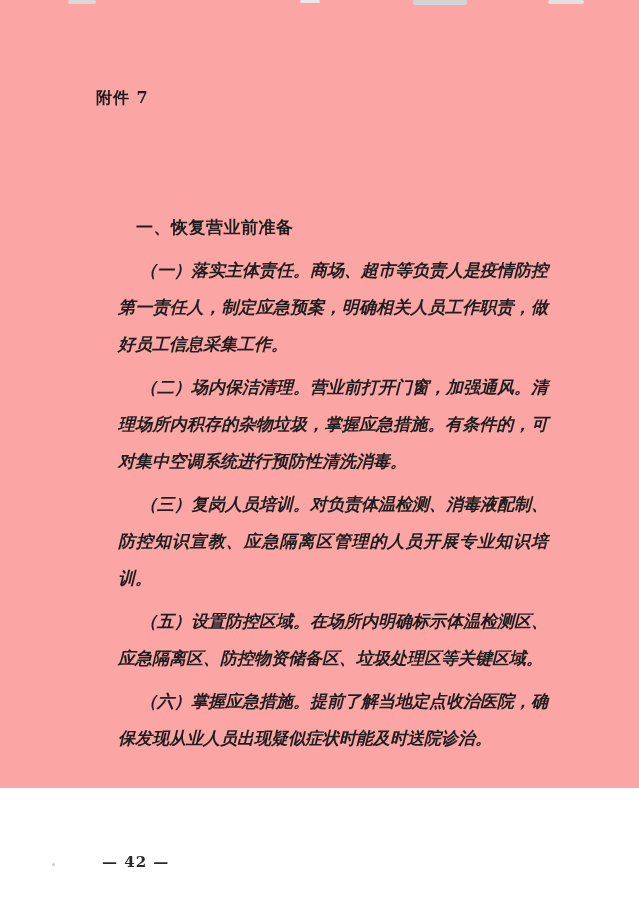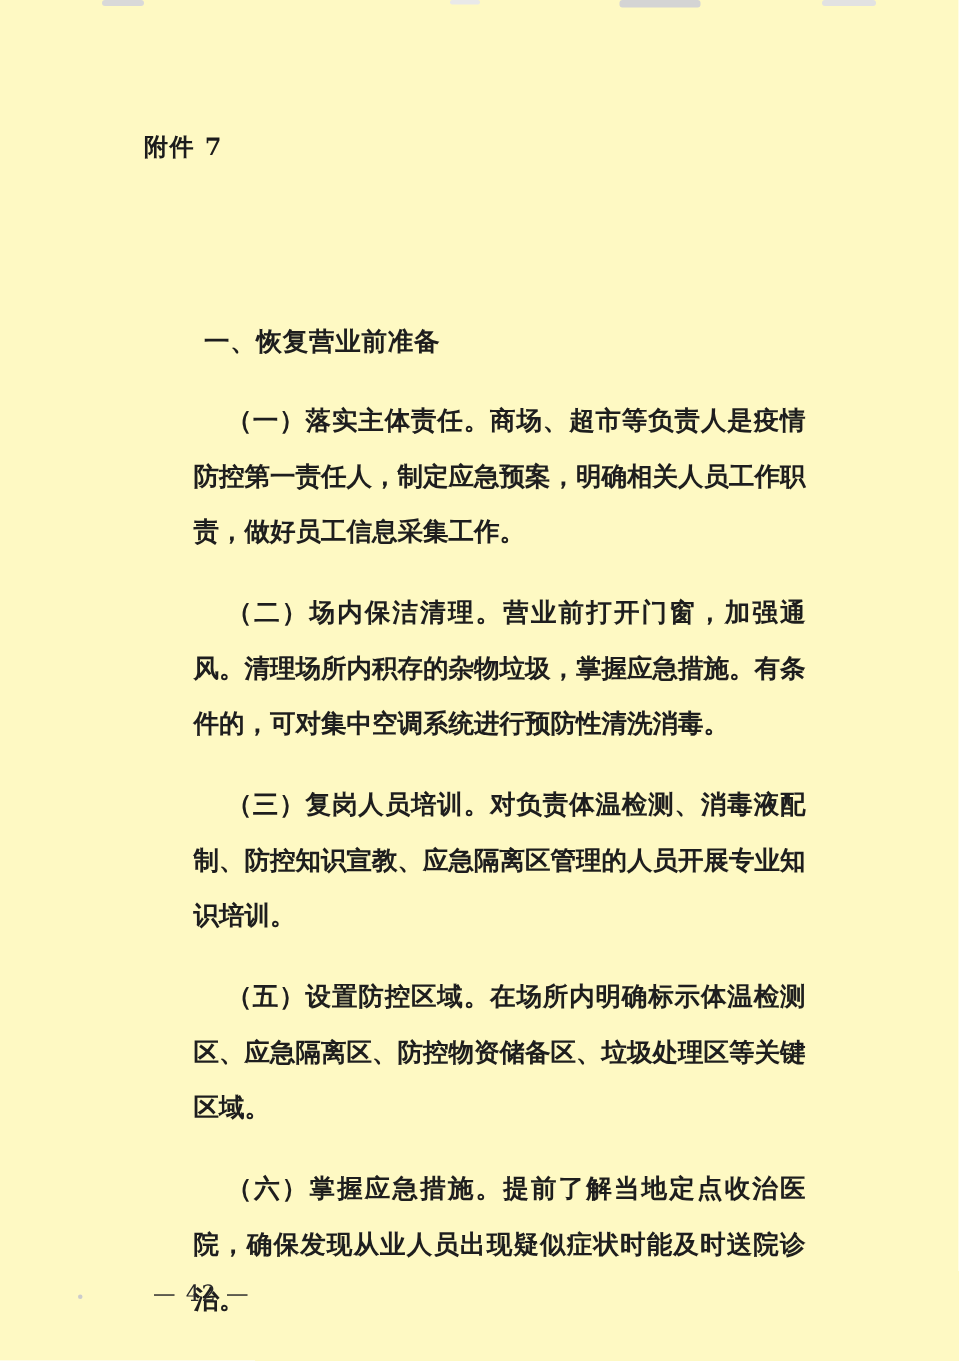--- a/index.html
+++ b/index.html
@@ -7,22 +7,22 @@
     padding: 0;
     width: 639px;
     height: 907px;
     background: #ffffff;
     overflow: hidden;
     font-family: "DejaVu Serif", "Liberation Serif", serif;
   }
   .page {
     position: relative;
     width: 639px;
-    height: 907px;
-    background: #fef9c3;
+    height: 788px;
+    background: #fca5a5;
     color: #1c1c1c;
   }
   
   .smudge {
     position: absolute;
     border-radius: 2px;
   }
   .smudge-1 { left: 68px;  top: 0; width: 28px; height: 4px; background: #d9d9d9; }
   .smudge-2 { left: 300px; top: 0; width: 20px; height: 3px; background: #e9e9e9; }
   .smudge-3 { left: 413px; top: 0; width: 54px; height: 5px; background: #d4d4d4; }
@@ -64,29 +64,30 @@
     color: #1e1e1e;
   }
   .section-heading {
     font-weight: 700;
     text-indent: 24px;
     font-family: Liberation Serif, serif;
     font-size: 17px;
     letter-spacing: 0.5px;
   }
   .body-text p {
-    margin: 17px;
+    margin: 6px;
     text-indent: 22px;
+    font-style: italic;
   }
   .page-number {
     position: absolute;
     left: 102px;
     top: 853px;
     font-size: 15px;
-    font-weight: 400;
+    font-weight: 700;
     letter-spacing: 1px;
     color: #2a2a2a;
   }
 </style>
 </head>
 <body>
 
 <div class="page">
 
   <div class="smudge smudge-1"></div>

